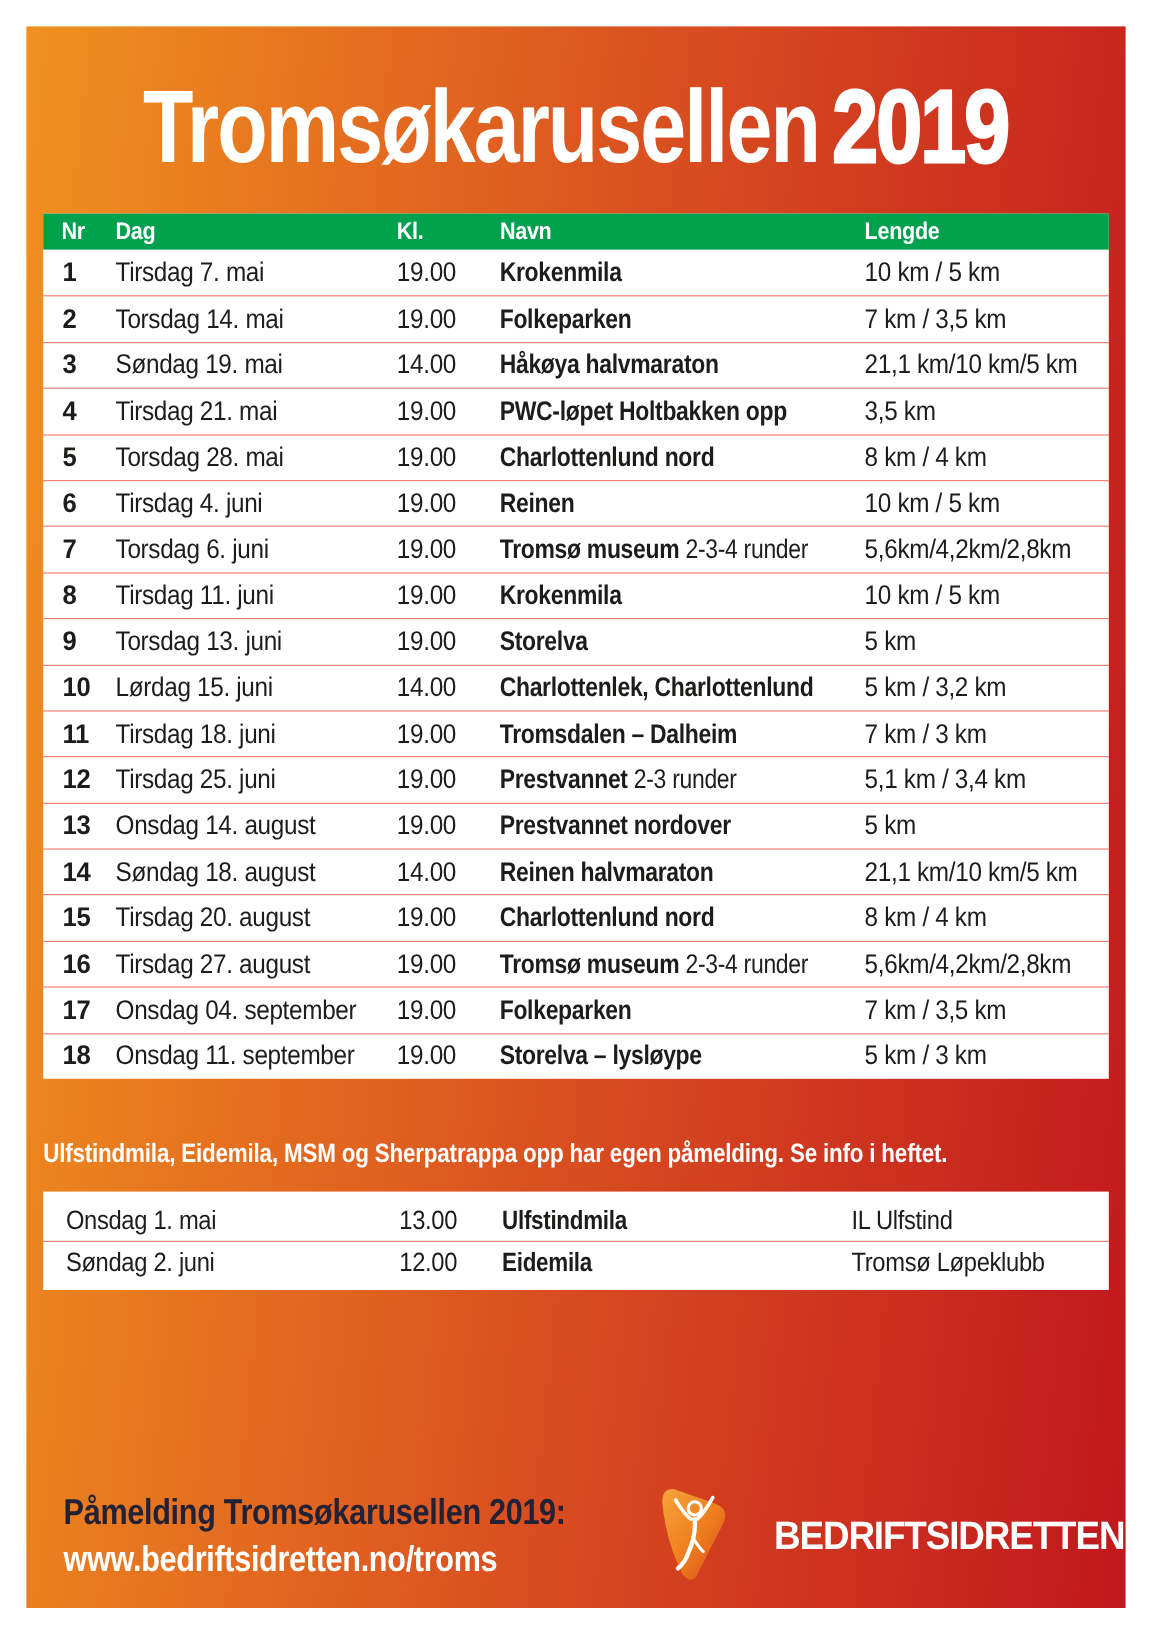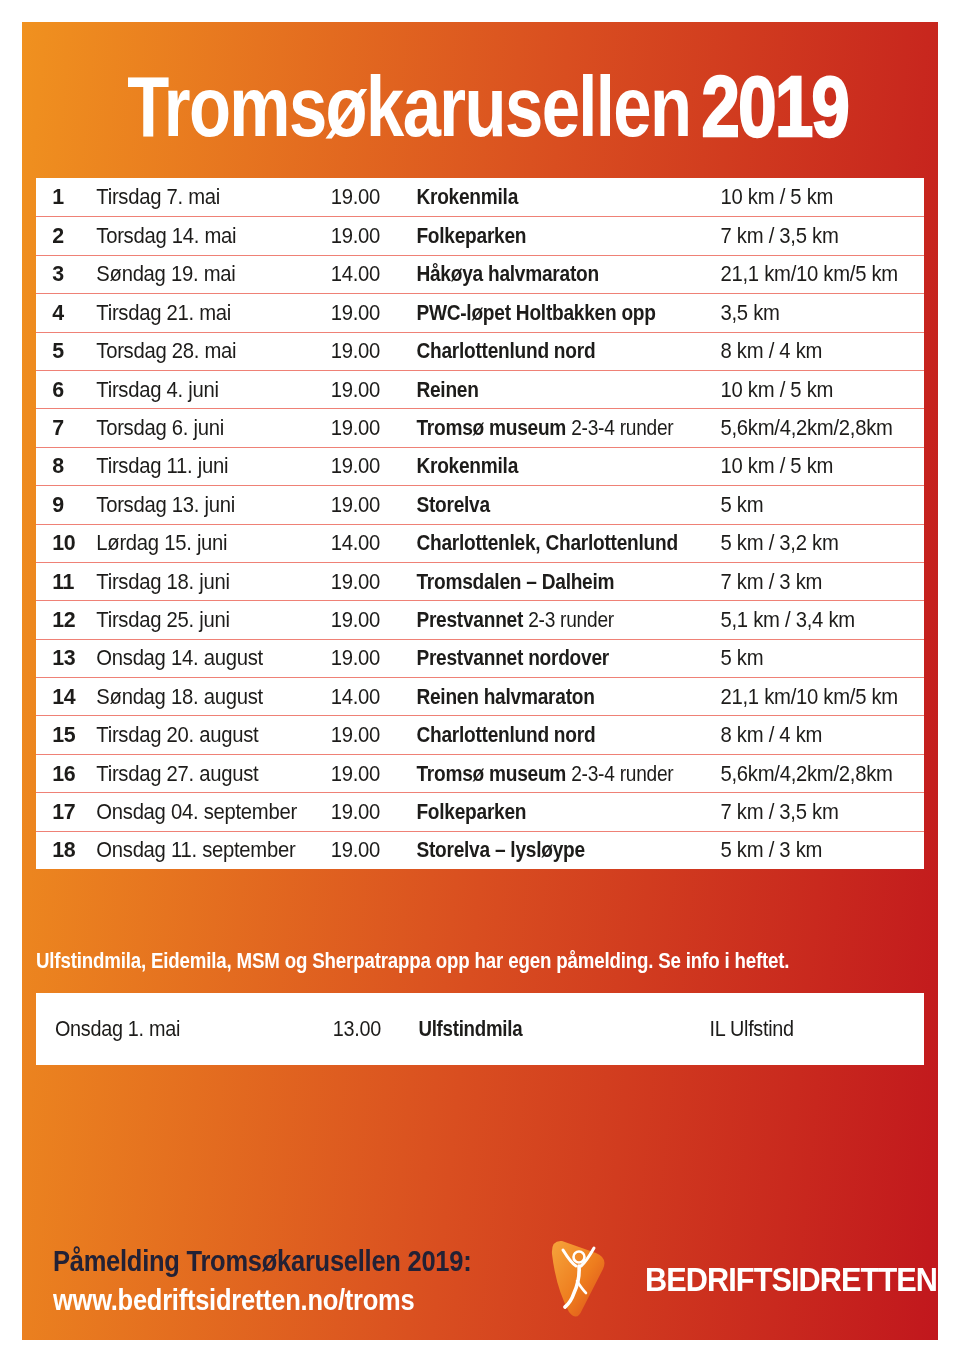--- a/index.html
+++ b/index.html
@@ -14,21 +14,21 @@
   body{background:#ffffff;font-family:"Liberation Sans","DejaVu Sans",sans-serif;}
   .page{position:relative;width:960px;height:1366px;background:#ffffff;overflow:hidden;}
   .poster{
     position:absolute;left:22px;top:22px;width:916px;height:1318px;
     background:linear-gradient(96deg,var(--grad-start) 0%,#d94e20 52%,var(--grad-end) 100%);
   }
 
   
   .title-wrap{
     position:absolute;left:0;top:0;width:100%;height:156px;
-    display:flex;align-items:center;justify-content:flex-end;padding-top:12px;box-sizing:border-box;
+    display:flex;align-items:center;justify-content:center;padding-top:12px;box-sizing:border-box;
   }
   .title-inner{
     display:inline-block;white-space:nowrap;transform:scaleX(.8);transform-origin:50% 50%;
     color:#fff;font-size:86px;font-weight:700;letter-spacing:-2px;line-height:1;
   }
   .title-year{-webkit-text-stroke:2.5px #ffffff;margin-left:14px;}
 
   
   .tbl{position:absolute;left:14px;right:14px;background:#ffffff;color:var(--ink);}
   .tbl-head{
@@ -45,21 +45,21 @@
   .c-nr  {padding-left:17px;font-weight:700;transform:scaleX(.95);}
   .c-day {padding-left:7px; transform:scaleX(.9);}
   .c-kl  {padding-left:3px; transform:scaleX(.9);}
   .c-navn{padding-left:4px; font-weight:700;transform:scaleX(.85);}
   .c-navn .note{font-weight:400;margin-left:6px;}
   .c-navn .note:empty{margin-left:0;}
   .c-len {padding-left:5px; transform:scaleX(.9);}
   .tbl-head .c{font-weight:700;transform:scaleX(.9);}
 
   .tbl-1{top:156px;}
-  .tbl-2{top:971px;padding:19px 0;}
+  .tbl-2{top:971px;padding:7px 0;}
   .t2-body .t-row{
     display:grid;grid-template-columns:294px 85px 290px 1fr;
     height:34px;align-items:center;font-size:22px;box-sizing:border-box;
   }
   .t2-body .c-day{padding-left:21px;}
 
   
   .note-line{
     position:absolute;left:14px;top:926px;width:100%;
     color:#fff;font-size:22px;font-weight:700;white-space:nowrap;
@@ -95,20 +95,27 @@
 <div class="page">
   <div class="poster">
 
     <div class="title-wrap">
       <div class="title-inner">
         <span>Tromsøkarusellen</span><span class="title-year">2019</span>
       </div>
     </div>
 
     <div class="tbl tbl-1">
+      <div class="tbl-head">
+        <div class="c c-nr">Nr</div>
+        <div class="c c-day">Dag</div>
+        <div class="c c-kl">Kl.</div>
+        <div class="c c-navn">Navn</div>
+        <div class="c c-len">Lengde</div>
+      </div>
       <div class="t1-body">
 
       <div class="t-row">
           <div class="c c-nr">1</div>
           <div class="c c-day">Tirsdag 7. mai</div>
           <div class="c c-kl">19.00</div>
           <div class="c c-navn"><span>Krokenmila</span><span class="note"></span></div>
           <div class="c c-len">10 km / 5 km</div>
         </div>
           <div class="t-row">
@@ -236,20 +243,26 @@
     <div class="note-line">Ulfstindmila, Eidemila, MSM og Sherpatrappa opp har egen påmelding. Se info i heftet.</div>
 
     <div class="tbl tbl-2">
       <div class="t2-body">
 
       <div class="t-row">
           <div class="c c-day">Onsdag 1. mai</div>
           <div class="c c-kl">13.00</div>
           <div class="c c-navn">Ulfstindmila</div>
           <div class="c c-len">IL Ulfstind</div>
+        </div>
+          <div class="t-row">
+          <div class="c c-day">Søndag 2. juni</div>
+          <div class="c c-kl">12.00</div>
+          <div class="c c-navn">Eidemila</div>
+          <div class="c c-len">Tromsø Løpeklubb</div>
         </div>
         </div>
     </div>
 
     <div class="footer">
       <div class="signup">
         <div class="signup-line signup-label">Påmelding Tromsøkarusellen 2019:</div>
         <div class="signup-line signup-url">www.bedriftsidretten.no/troms</div>
       </div>
       <div class="logo">

